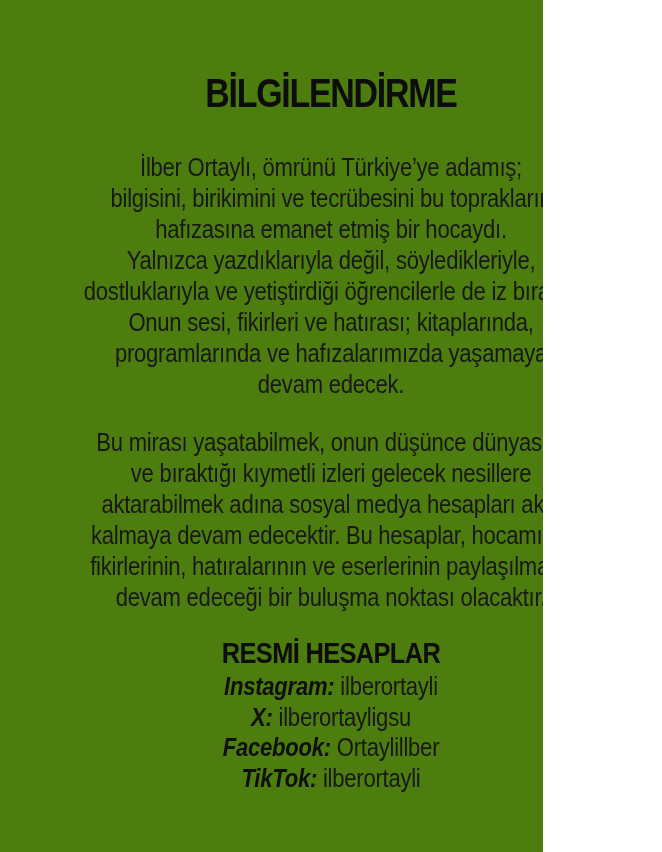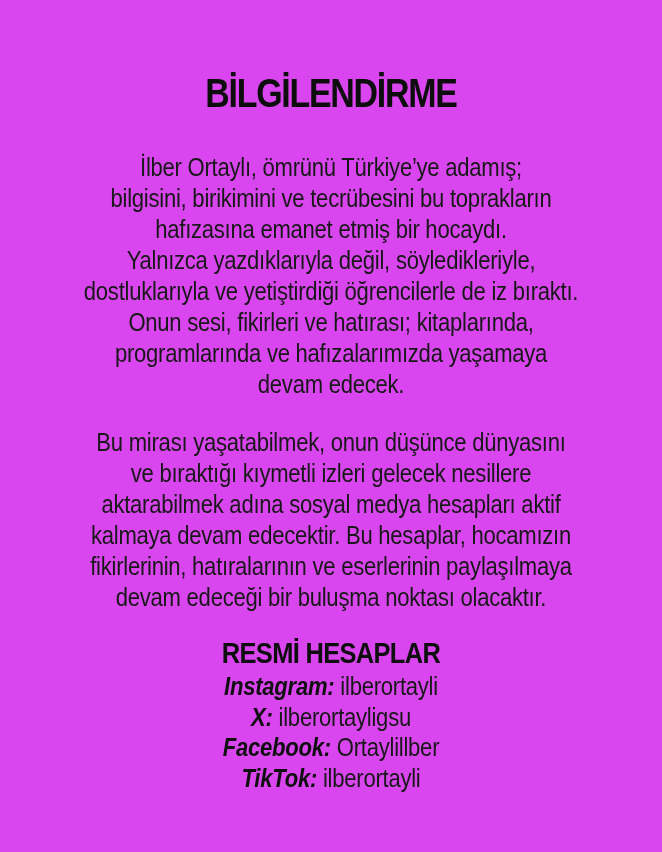--- a/index.html
+++ b/index.html
@@ -2,23 +2,23 @@
 <html><head>
 <meta charset="utf-8">
 <style>
   html, body {
     margin: 0;
     padding: 0;
     background: #ffffff;
   }
   .page {
     position: relative;
-    width: 662px;
+    width: 543px;
     height: 852px;
-    background: #d946ef;
+    background: #4d7c0f;
     overflow: hidden;
     font-family: "Liberation Sans", "DejaVu Sans", sans-serif;
     color: #121212;
   }
   
   .condense {
     width: 780px;
     margin-left: -59px;
     transform: scaleX(0.849);
     transform-origin: 50% 0;

